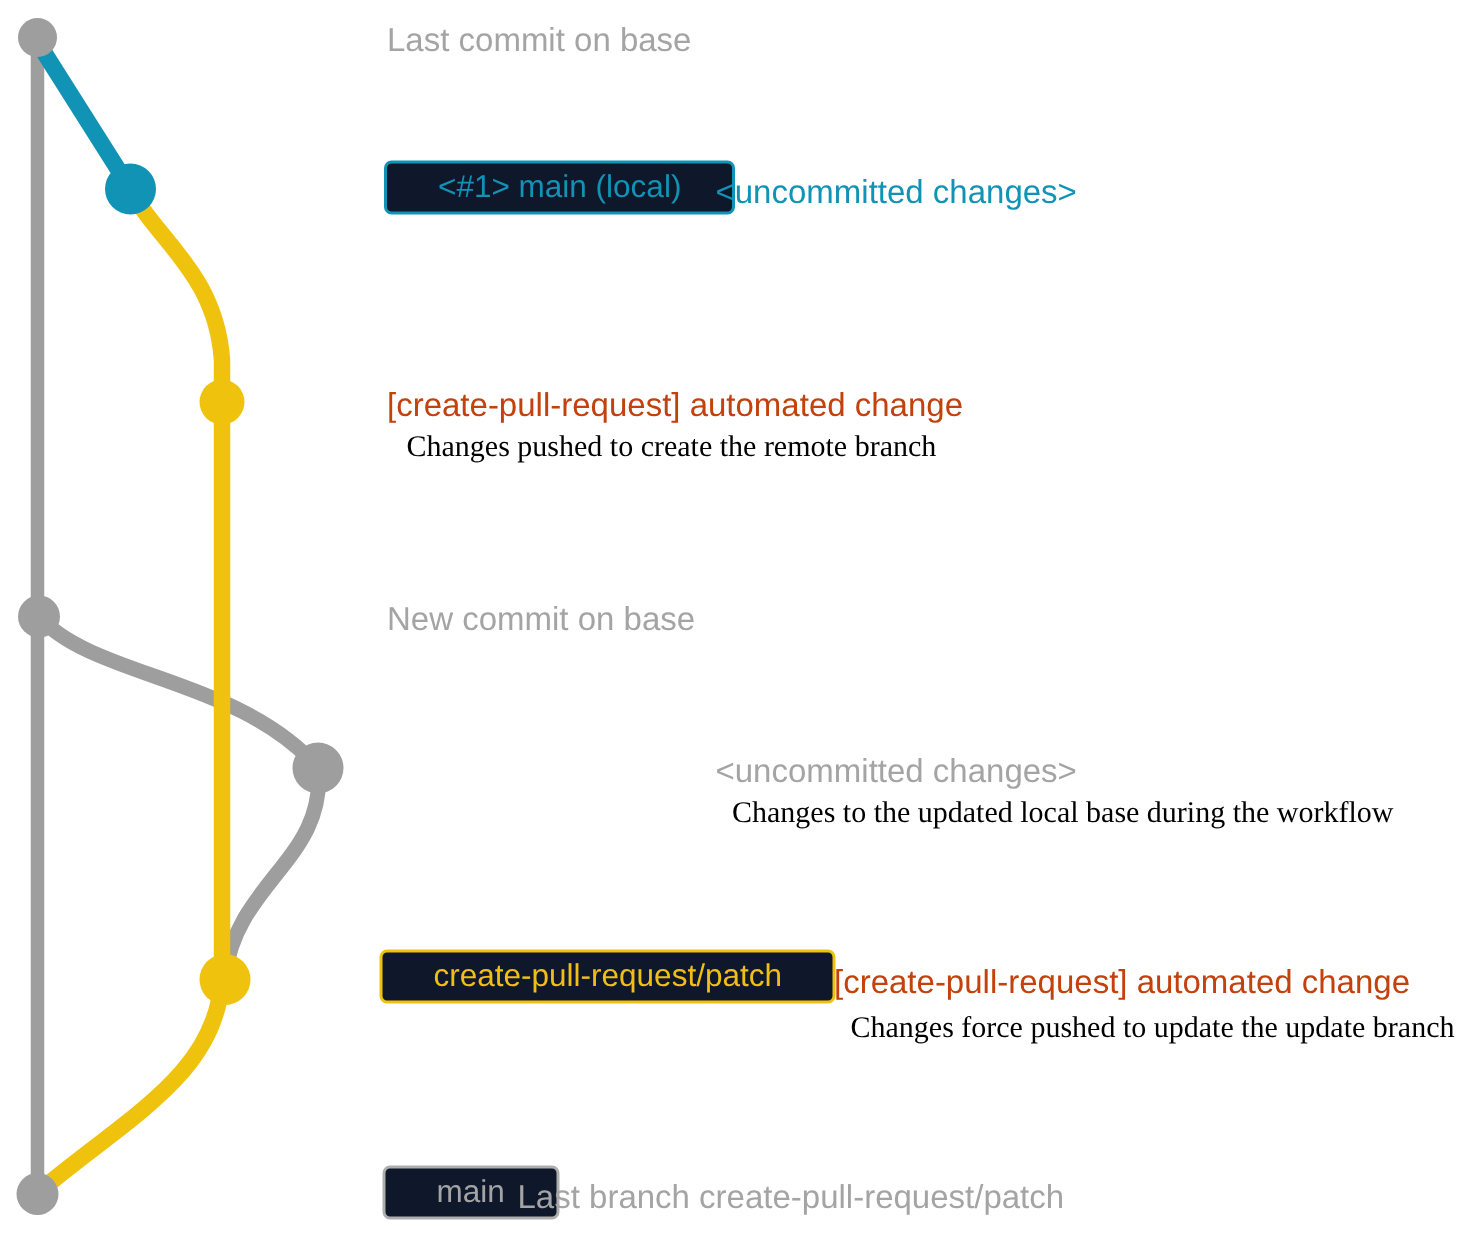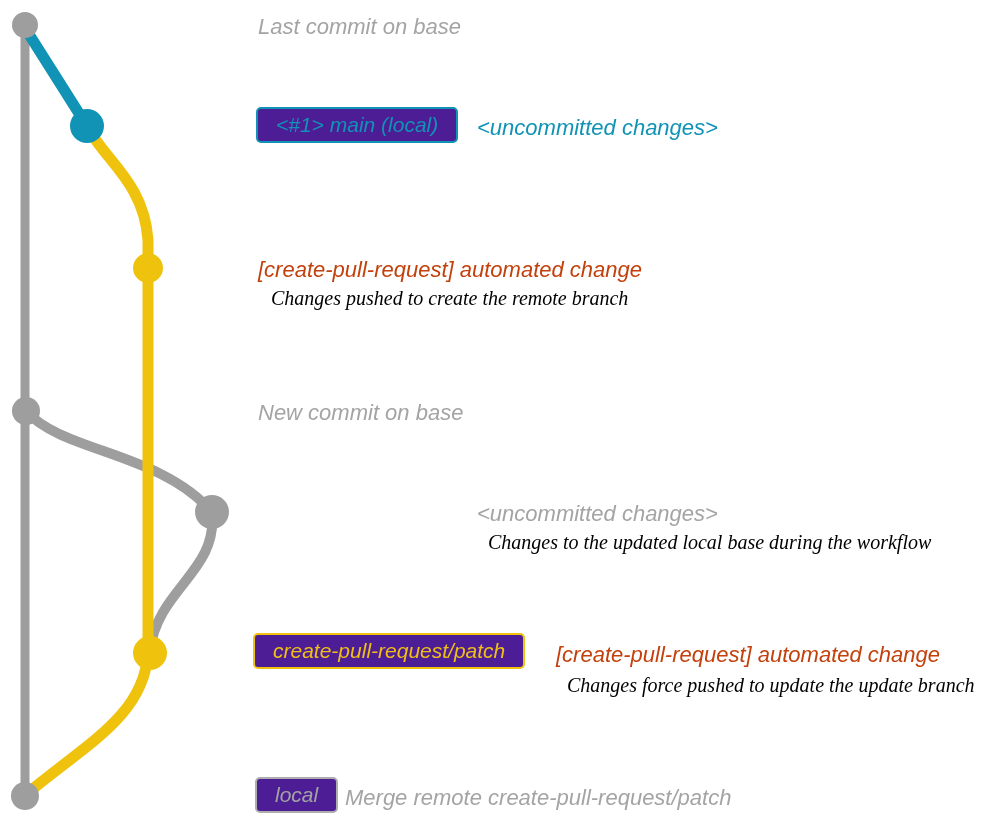--- a/index.html
+++ b/index.html
@@ -13,21 +13,21 @@
     height: 827px;
     background: #ffffff;
     font-family: "Liberation Sans", sans-serif;
     overflow: hidden;
   }
   #graph-svg {
     position: absolute;
     left: 0;
     top: 0;
   }
-  .abs { position: absolute; white-space: nowrap; font-style: italic; }
+  .abs { position: absolute; white-space: nowrap; }
 
   .gray-label {
     color: #a4a4a4;
     font-size: 22px;
     line-height: 26px;
   }
   .blue-text  { color: #1193b5; }
   .yellow-text{ color: #c2410c; }
   .gray-text  { color: #a4a4a4; }
 
@@ -39,24 +39,24 @@
   .desc-line {
     font-family: "Liberation Serif", serif;
     color: #000000;
     font-size: 20px;
     line-height: 24px;
   }
   .badge {
     display: inline-block;
     font-size: 21px;
     line-height: 26px;
-    padding: 3px 18px;
+    padding: 3px 34px;
     border-radius: 5px;
     border: 2px solid;
-    background: #4c1d95;
+    background: #0f172a;
     text-align: center;
   }
   .badge-blue   { border-color: #1193b5; color: #1193b5; }
   .badge-yellow { border-color: #efc30d; color: #efbf16; }
   .badge-gray   { border-color: #aeaeae; color: #a4a4a4; }
 </style>
 </head>
 <body>
 
 <div id="stage">
@@ -94,16 +94,16 @@
 
   <div class="abs gray-label" style="left:258px; top:400px;">New commit on base</div>
 
   <div class="abs title-line gray-text" style="left:477px; top:501px;">&lt;uncommitted changes&gt;</div>
   <div class="abs badge badge-yellow" style="left:253px; top:633px;">create-pull-request/patch</div>
 
   <div class="abs desc-line" style="left:488px; top:530px;">Changes to the updated local base during the workflow</div>
   <div class="abs title-line yellow-text" style="left:556px; top:642px;">[create-pull-request] automated change</div>
   <div class="abs desc-line" style="left:567px; top:673px;">Changes force pushed to update the update branch</div>
 
-  <div class="abs badge badge-gray" style="left:255px; top:777px;">local</div>
-  <div class="abs gray-label" style="left:345px; top:785px;">Merge remote create-pull-request/patch</div>
+  <div class="abs badge badge-gray" style="left:255px; top:777px;">main</div>
+  <div class="abs gray-label" style="left:345px; top:785px;">Last branch create-pull-request/patch</div>
 
 </div>
 
 </body></html>

